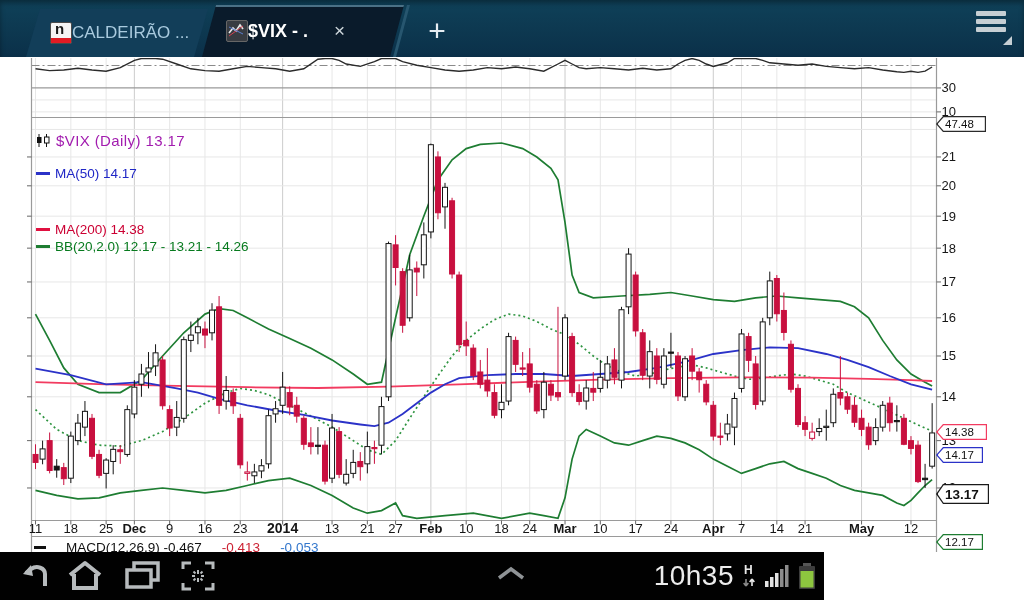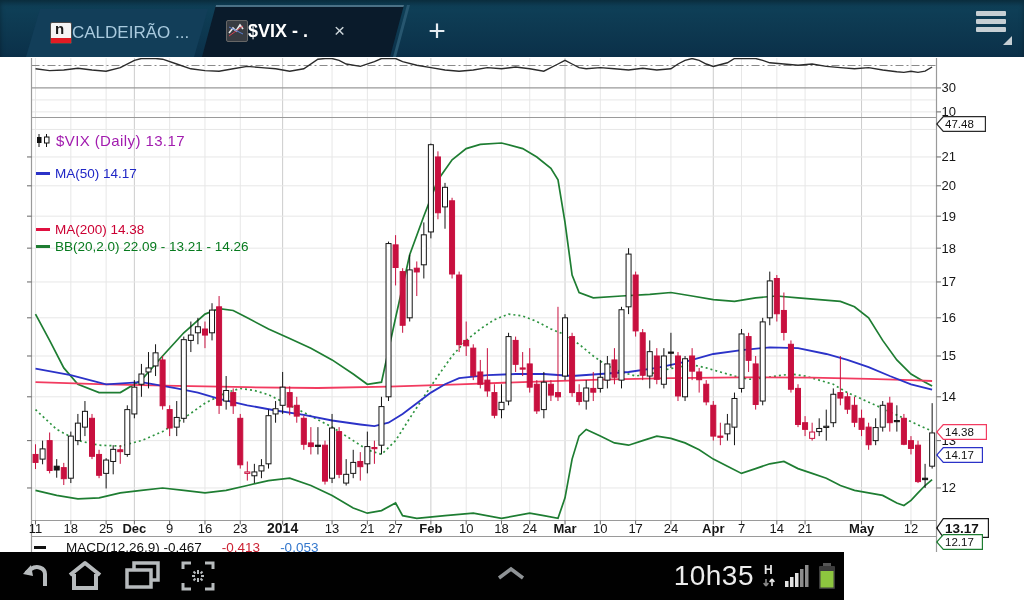--- a/index.html
+++ b/index.html
@@ -45,31 +45,31 @@
 
   .tag{position:absolute;left:936px;height:16px;}
   .tag-shape{position:absolute;inset:0;clip-path:polygon(7px 0,100% 0,100% 100%,7px 100%,0 50%);}
   .tag-in{position:absolute;left:1.6px;top:1.2px;right:1.2px;bottom:1.2px;background:#fff;
           clip-path:polygon(6px 0,100% 0,100% 100%,6px 100%,0 50%);}
   .tag-text{position:absolute;left:9px;top:0;right:0;bottom:0;display:flex;align-items:center;
             font-size:11.5px;color:#111;}
   .tag-topline{top:59px;width:50px;}
   .tag-ma200{top:367px;width:51px;}
   .tag-ma50{top:390px;width:47px;}
-  .tag-close{top:427px;width:53px;height:20px;margin-top:34px;}
+  .tag-close{top:427px;width:53px;height:20px;}
   .tag-close .tag-text{font-size:13.5px;font-weight:bold;}
   .tag-bblower{top:477px;width:47px;}
 
   .macd{position:absolute;left:34px;top:482px;display:flex;align-items:center;gap:20px;
         font-size:13.5px;color:#111;height:16px;}
   .macd-swatch{width:12px;height:3px;background:#111;}
   .macd-v2{color:#cc2233;} .macd-v3{color:#3377cc;}
 
   
-  .navbar{position:absolute;top:552px;left:0;width:824px;height:48px;background:#010101;padding-left:20px;}
+  .navbar{position:absolute;top:552px;left:0;width:824px;height:48px;background:#010101;}
   .nav-ic{position:absolute;top:8px;}
   .status{position:absolute;right:8px;top:3px;display:flex;align-items:center;gap:7px;height:42px;}
   .clock{font-size:28px;color:#ececec;letter-spacing:.5px;}
 </style>
 </head>
 <body>
 
 <div class="screen">
 
   <div class="tabbar">
@@ -531,21 +531,21 @@
       <div class="legend-row lg-ma50">
         <span class="swatch" style="background:#2b32c8"></span>
         <span>MA(50) 14.17</span>
       </div>
       <div class="legend-row lg-ma200">
         <span class="swatch" style="background:#e01040"></span>
         <span>MA(200) 14.38</span>
       </div>
       <div class="legend-row lg-bb">
         <span class="swatch" style="background:#1e7d32"></span>
-        <span>BB(20,2.0) 22.09 - 13.21 - 14.26</span>
+        <span>BB(20,2.0) 12.17 - 13.21 - 14.26</span>
       </div>
     </div>
 
     <div class="tag tag-topline">
       <span class="tag-shape" style="background:#2b2b2b">
           <span class="tag-in"></span>
         </span>
       <span class="tag-text">47.48</span>
     </div>
     <div class="tag tag-ma200">

